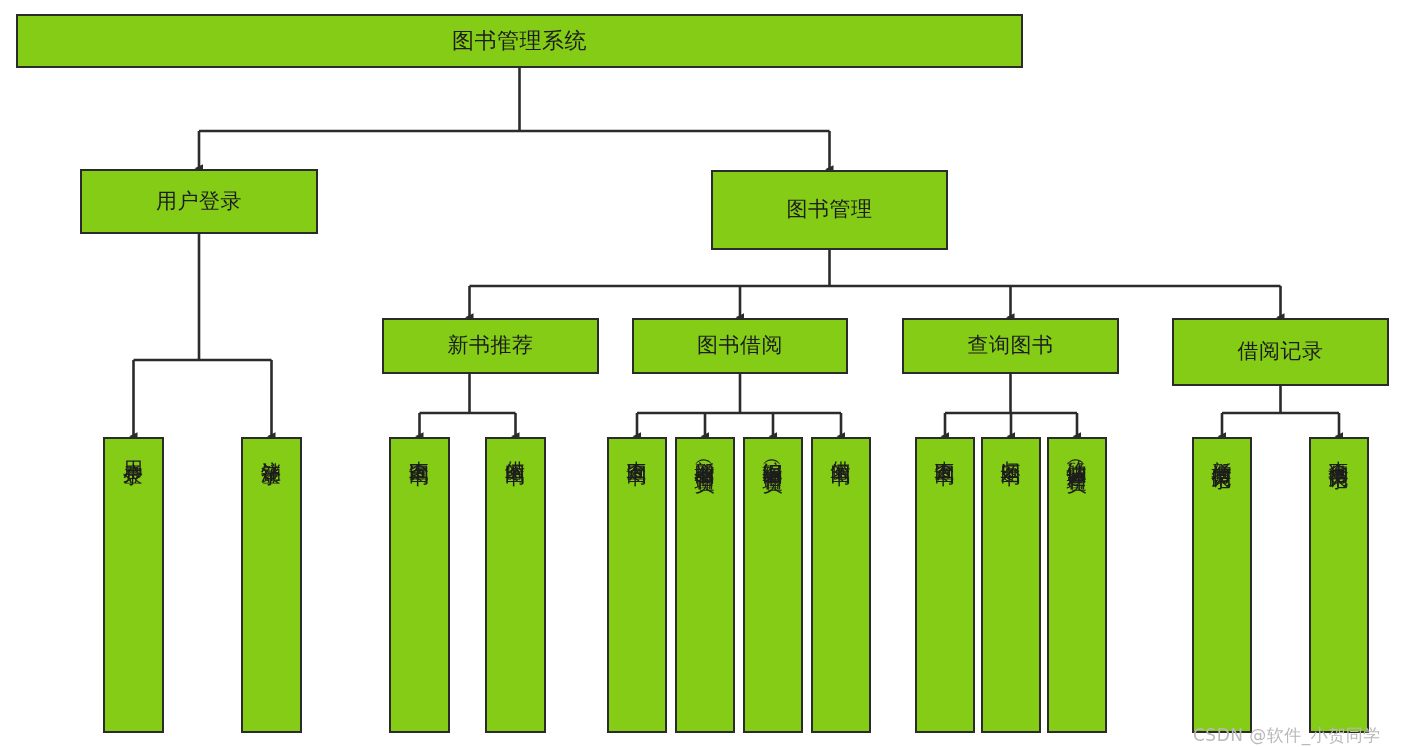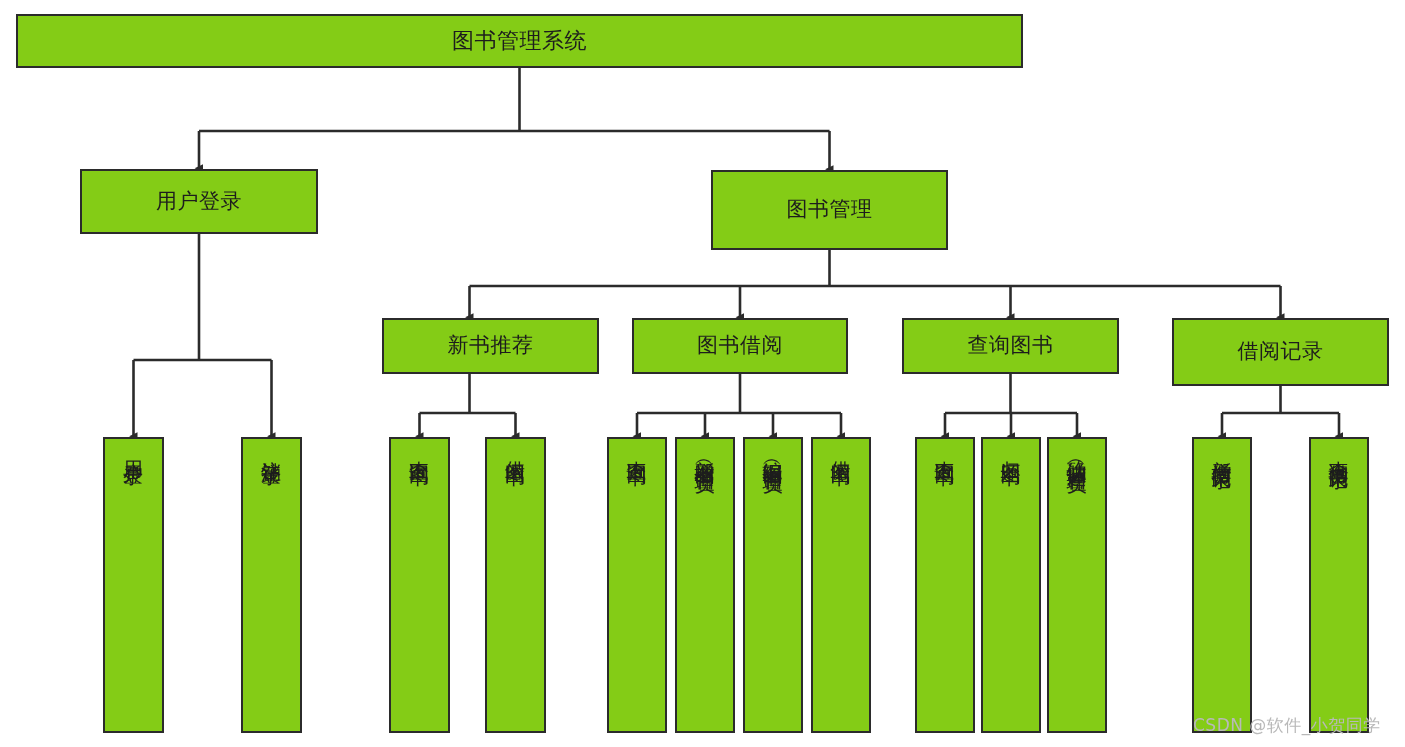--- a/index.html
+++ b/index.html
@@ -63,20 +63,21 @@
     line-height: 1;
     white-space: nowrap;
   }
   .watermark {
     position: absolute;
     font-size: 17px;
     color: #b9b9b9;
     white-space: nowrap;
     z-index: 3;
     letter-spacing: 0.5px;
+    margin-top: 10px;
   }
 </style>
 </head>
 <body>
 
 <div id="canvas">
 
   <svg id="edges" viewBox="0 0 1405 747" xmlns="http://www.w3.org/2000/svg">
     <defs>
       <marker id="arrowhead" markerWidth="9" markerHeight="9" refX="4.2" refY="4.4" orient="auto" markerUnits="userSpaceOnUse">

